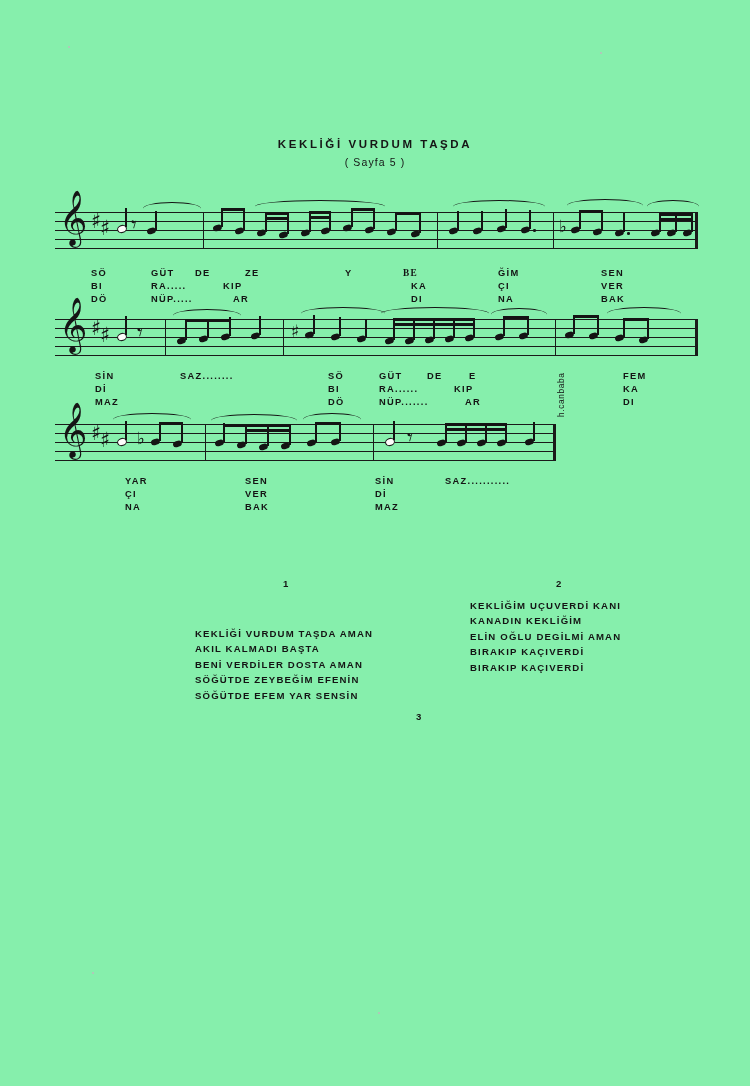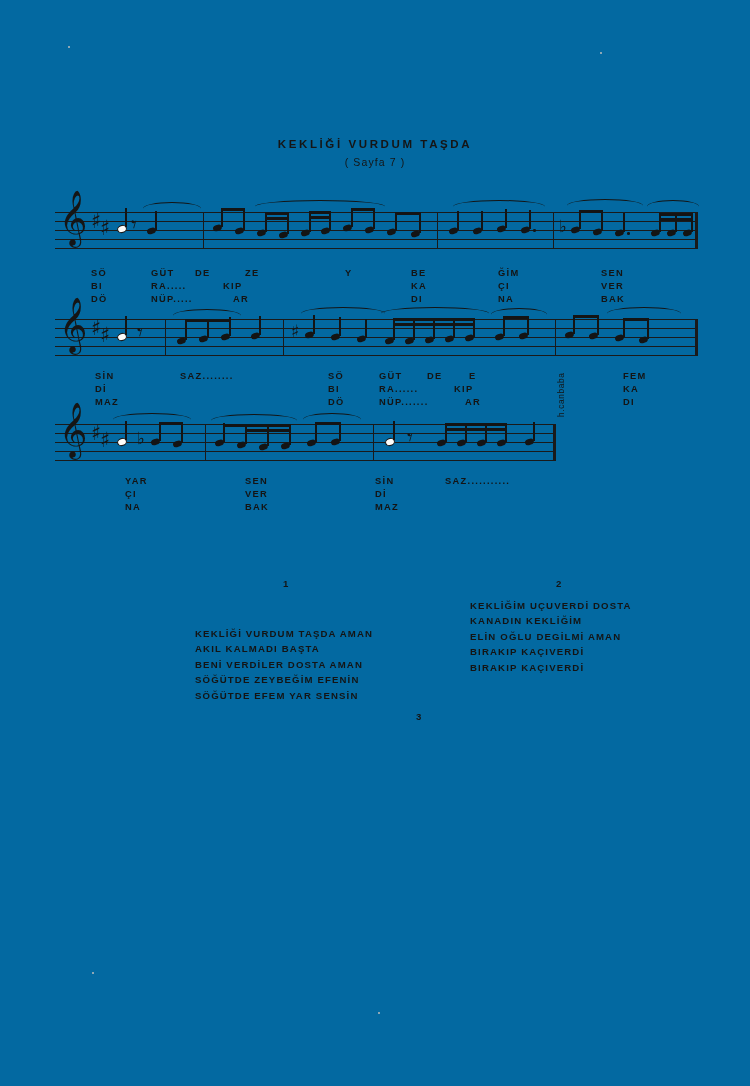--- a/index.html
+++ b/index.html
@@ -11,21 +11,21 @@
     width: 750px;
     height: 1086px;
     position: relative;
     font-family: "Liberation Sans", sans-serif;
     color: #111;
     overflow: hidden;
   }
   .page {
     position: absolute;
     inset: 0;
-    background: #0369a1;
+    background: #86efac;
   }
 
   
   .title-block {
     position: absolute;
     top: 138px;
     left: 0;
     width: 750px;
     text-align: center;
   }
@@ -226,21 +226,21 @@
 
 <div class="page">
 
   <div class="speck" style="left:68px; top:46px;"></div>
   <div class="speck" style="left:600px; top:52px;"></div>
   <div class="speck" style="left:92px; top:972px;"></div>
   <div class="speck" style="left:378px; top:1012px;"></div>
 
   <div class="title-block">
     <div class="title-main">KEKLİĞİ VURDUM TAŞDA</div>
-    <div class="title-sub">( Sayfa 7 )</div>
+    <div class="title-sub">( Sayfa 5 )</div>
   </div>
 
   <div class="system sys1">
     <div class="staff">
       <div class="line"></div>
         <div class="line"></div>
         <div class="line"></div>
         <div class="line"></div>
         <div class="line"></div>
 
@@ -327,21 +327,21 @@
     </div>
   </div>
 
   <div class="lyrics ly1">
     <div class="lyr-row">
       <span class="lyr" style="left:36px;">SÖ</span>
       <span class="lyr" style="left:96px;">GÜT</span>
       <span class="lyr" style="left:140px;">DE</span>
       <span class="lyr" style="left:190px;">ZE</span>
       <span class="lyr" style="left:290px;">Y</span>
-      <span class="lyr" style="left:356px;">BE</span>
+      <span class="lyr" style="left:348px;font-family:Liberation Serif, serif;">BE</span>
       <span class="lyr" style="left:443px;">ĞİM</span>
       <span class="lyr" style="left:546px;">SEN</span>
     </div>
     <div class="lyr-row">
       <span class="lyr" style="left:36px;">BI</span>
       <span class="lyr" style="left:96px;">RA.....</span>
       <span class="lyr" style="left:168px;">KIP</span>
       <span class="lyr" style="left:356px;">KA</span>
       <span class="lyr" style="left:443px;">ÇI</span>
       <span class="lyr" style="left:546px;">VER</span>
@@ -554,21 +554,21 @@
   <div class="verse v1">
     <div>KEKLİĞİ  VURDUM TAŞDA AMAN</div>
     <div>AKIL KALMADI BAŞTA</div>
     <div>BENİ VERDİLER DOSTA AMAN</div>
     <div>SÖĞÜTDE ZEYBEĞİM EFENİN</div>
     <div>SÖĞÜTDE EFEM YAR SENSİN</div>
   </div>
 
   <div class="verse-num v2n">2</div>
   <div class="verse v2">
-    <div>KEKLİĞİM UÇUVERDİ DOSTA</div>
+    <div>KEKLİĞİM UÇUVERDİ KANI</div>
     <div>KANADIN KEKLİĞİM</div>
     <div>ELİN OĞLU DEGİLMİ AMAN</div>
     <div>BIRAKIP KAÇIVERDİ</div>
     <div>BIRAKIP KAÇIVERDİ</div>
   </div>
 
   <div class="verse-num v3n">3</div>
 
 </div>
 

